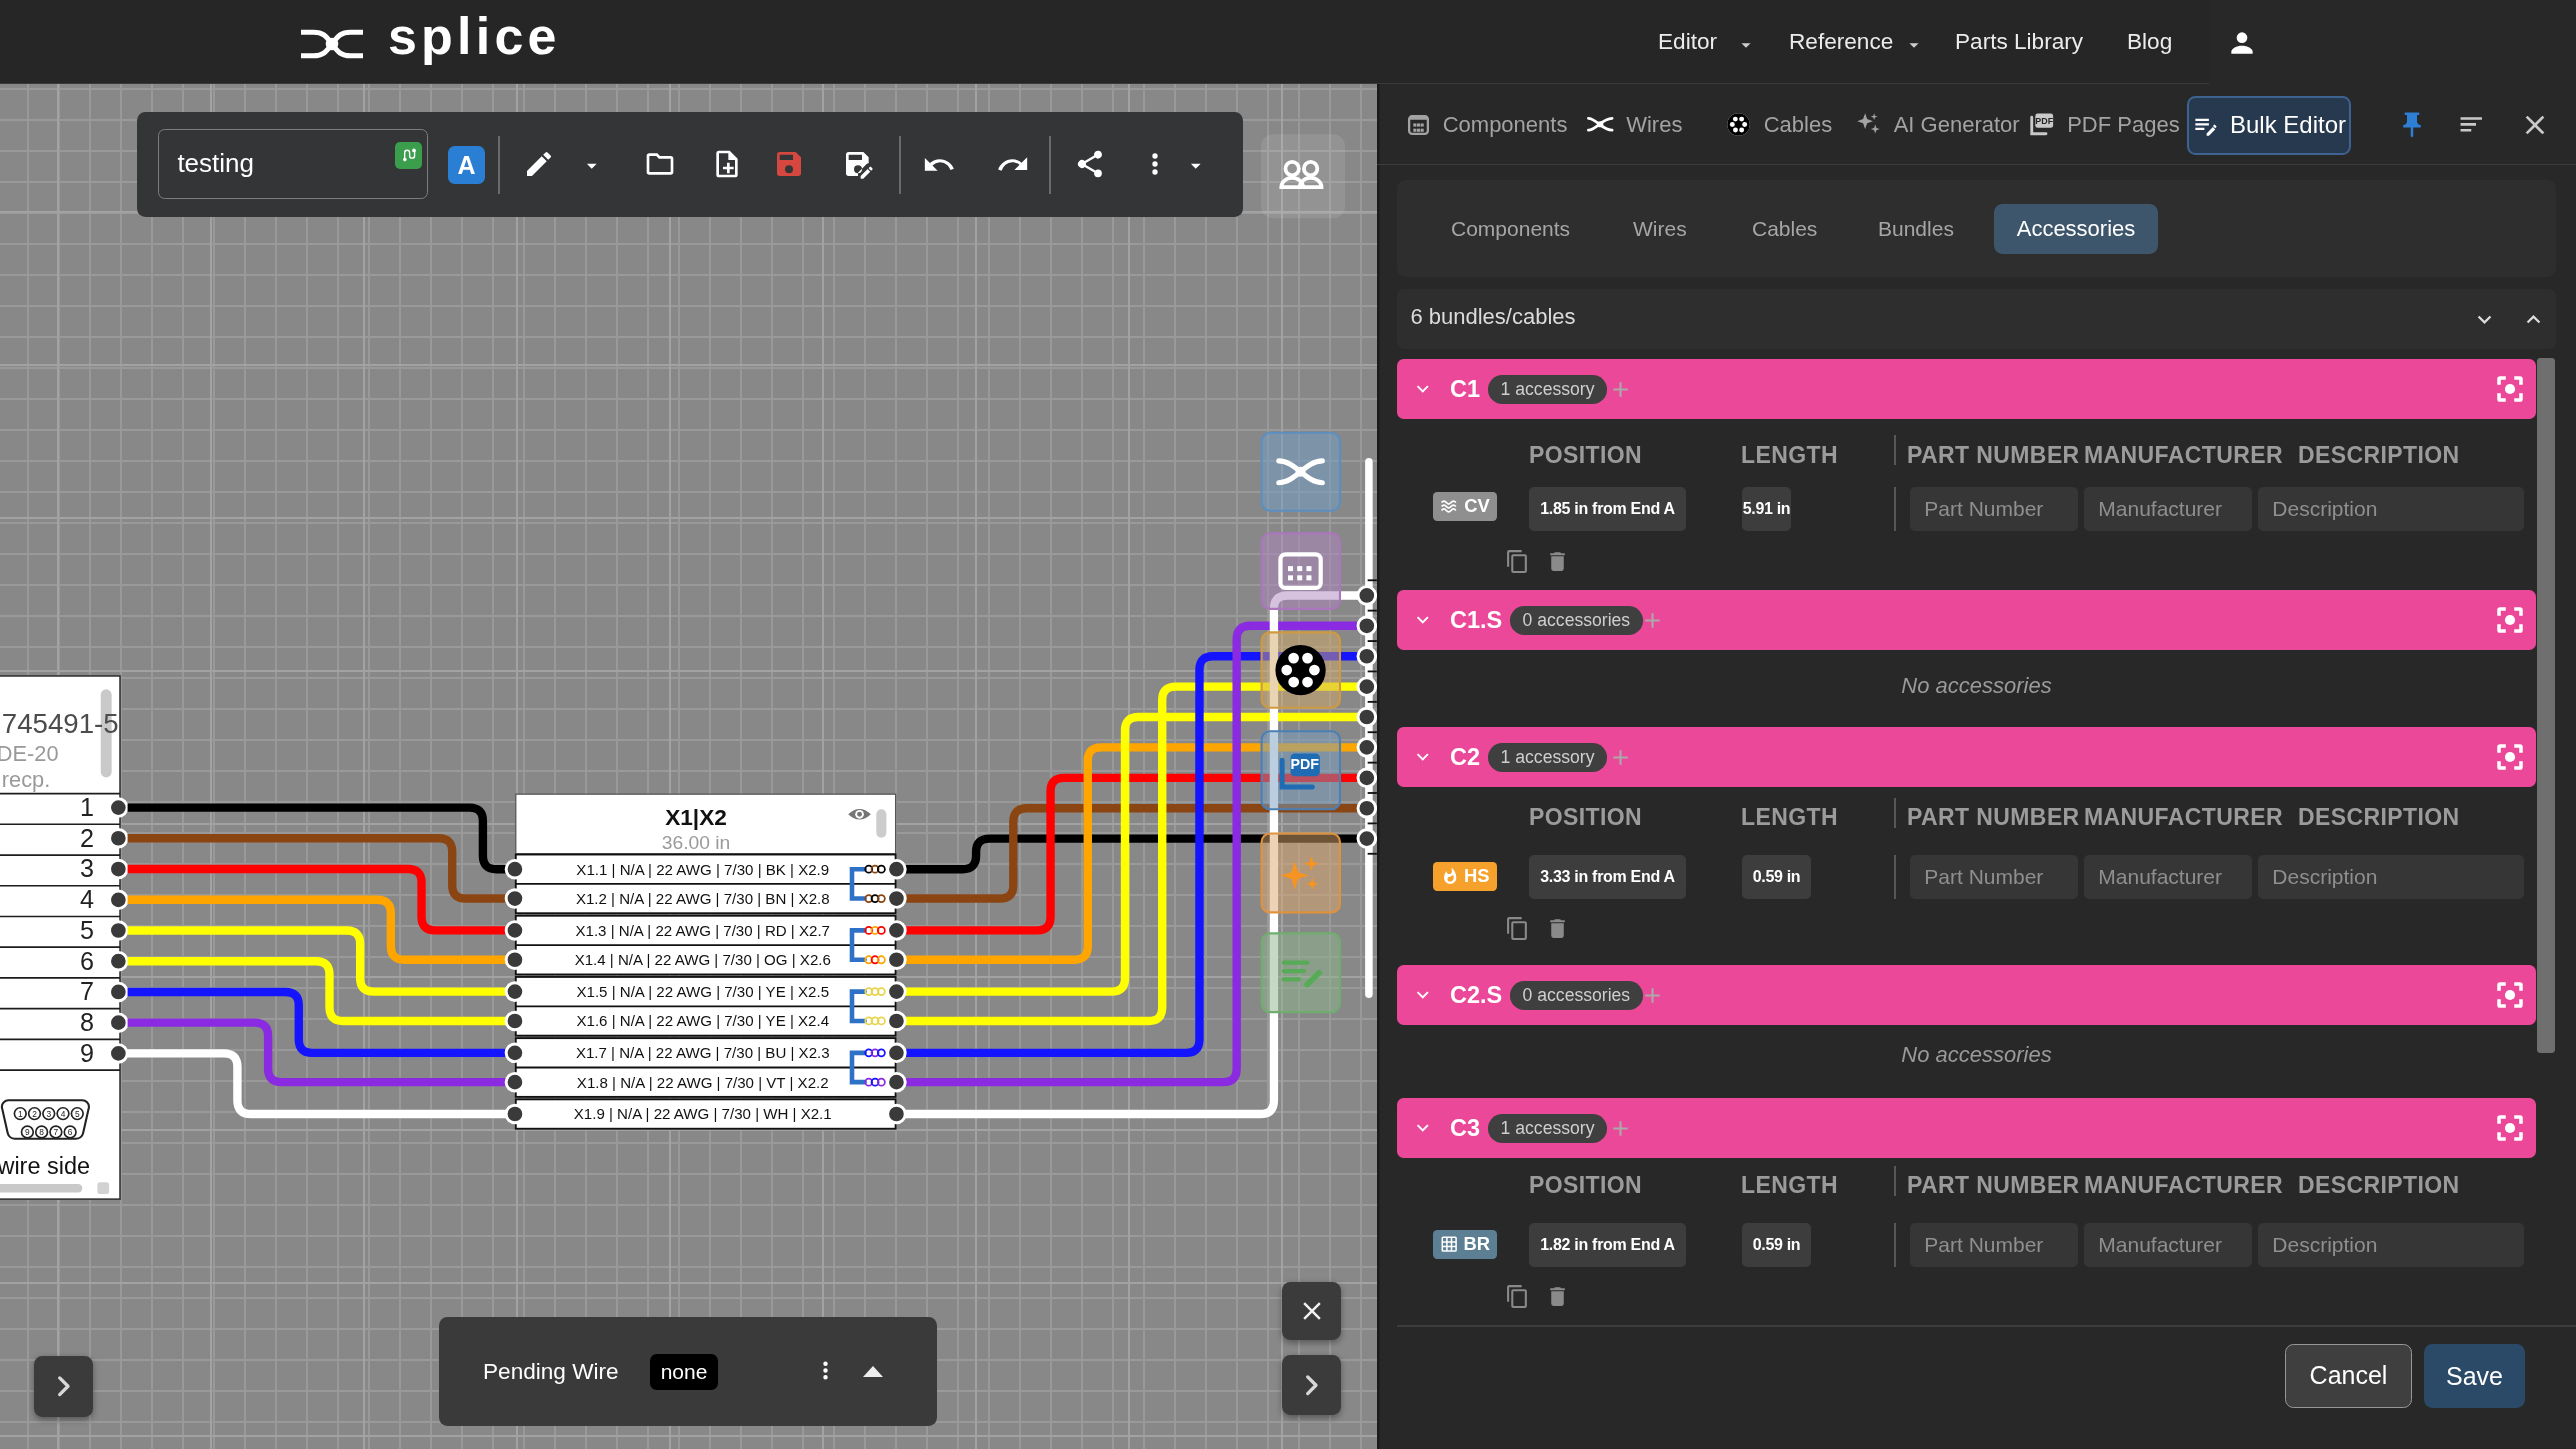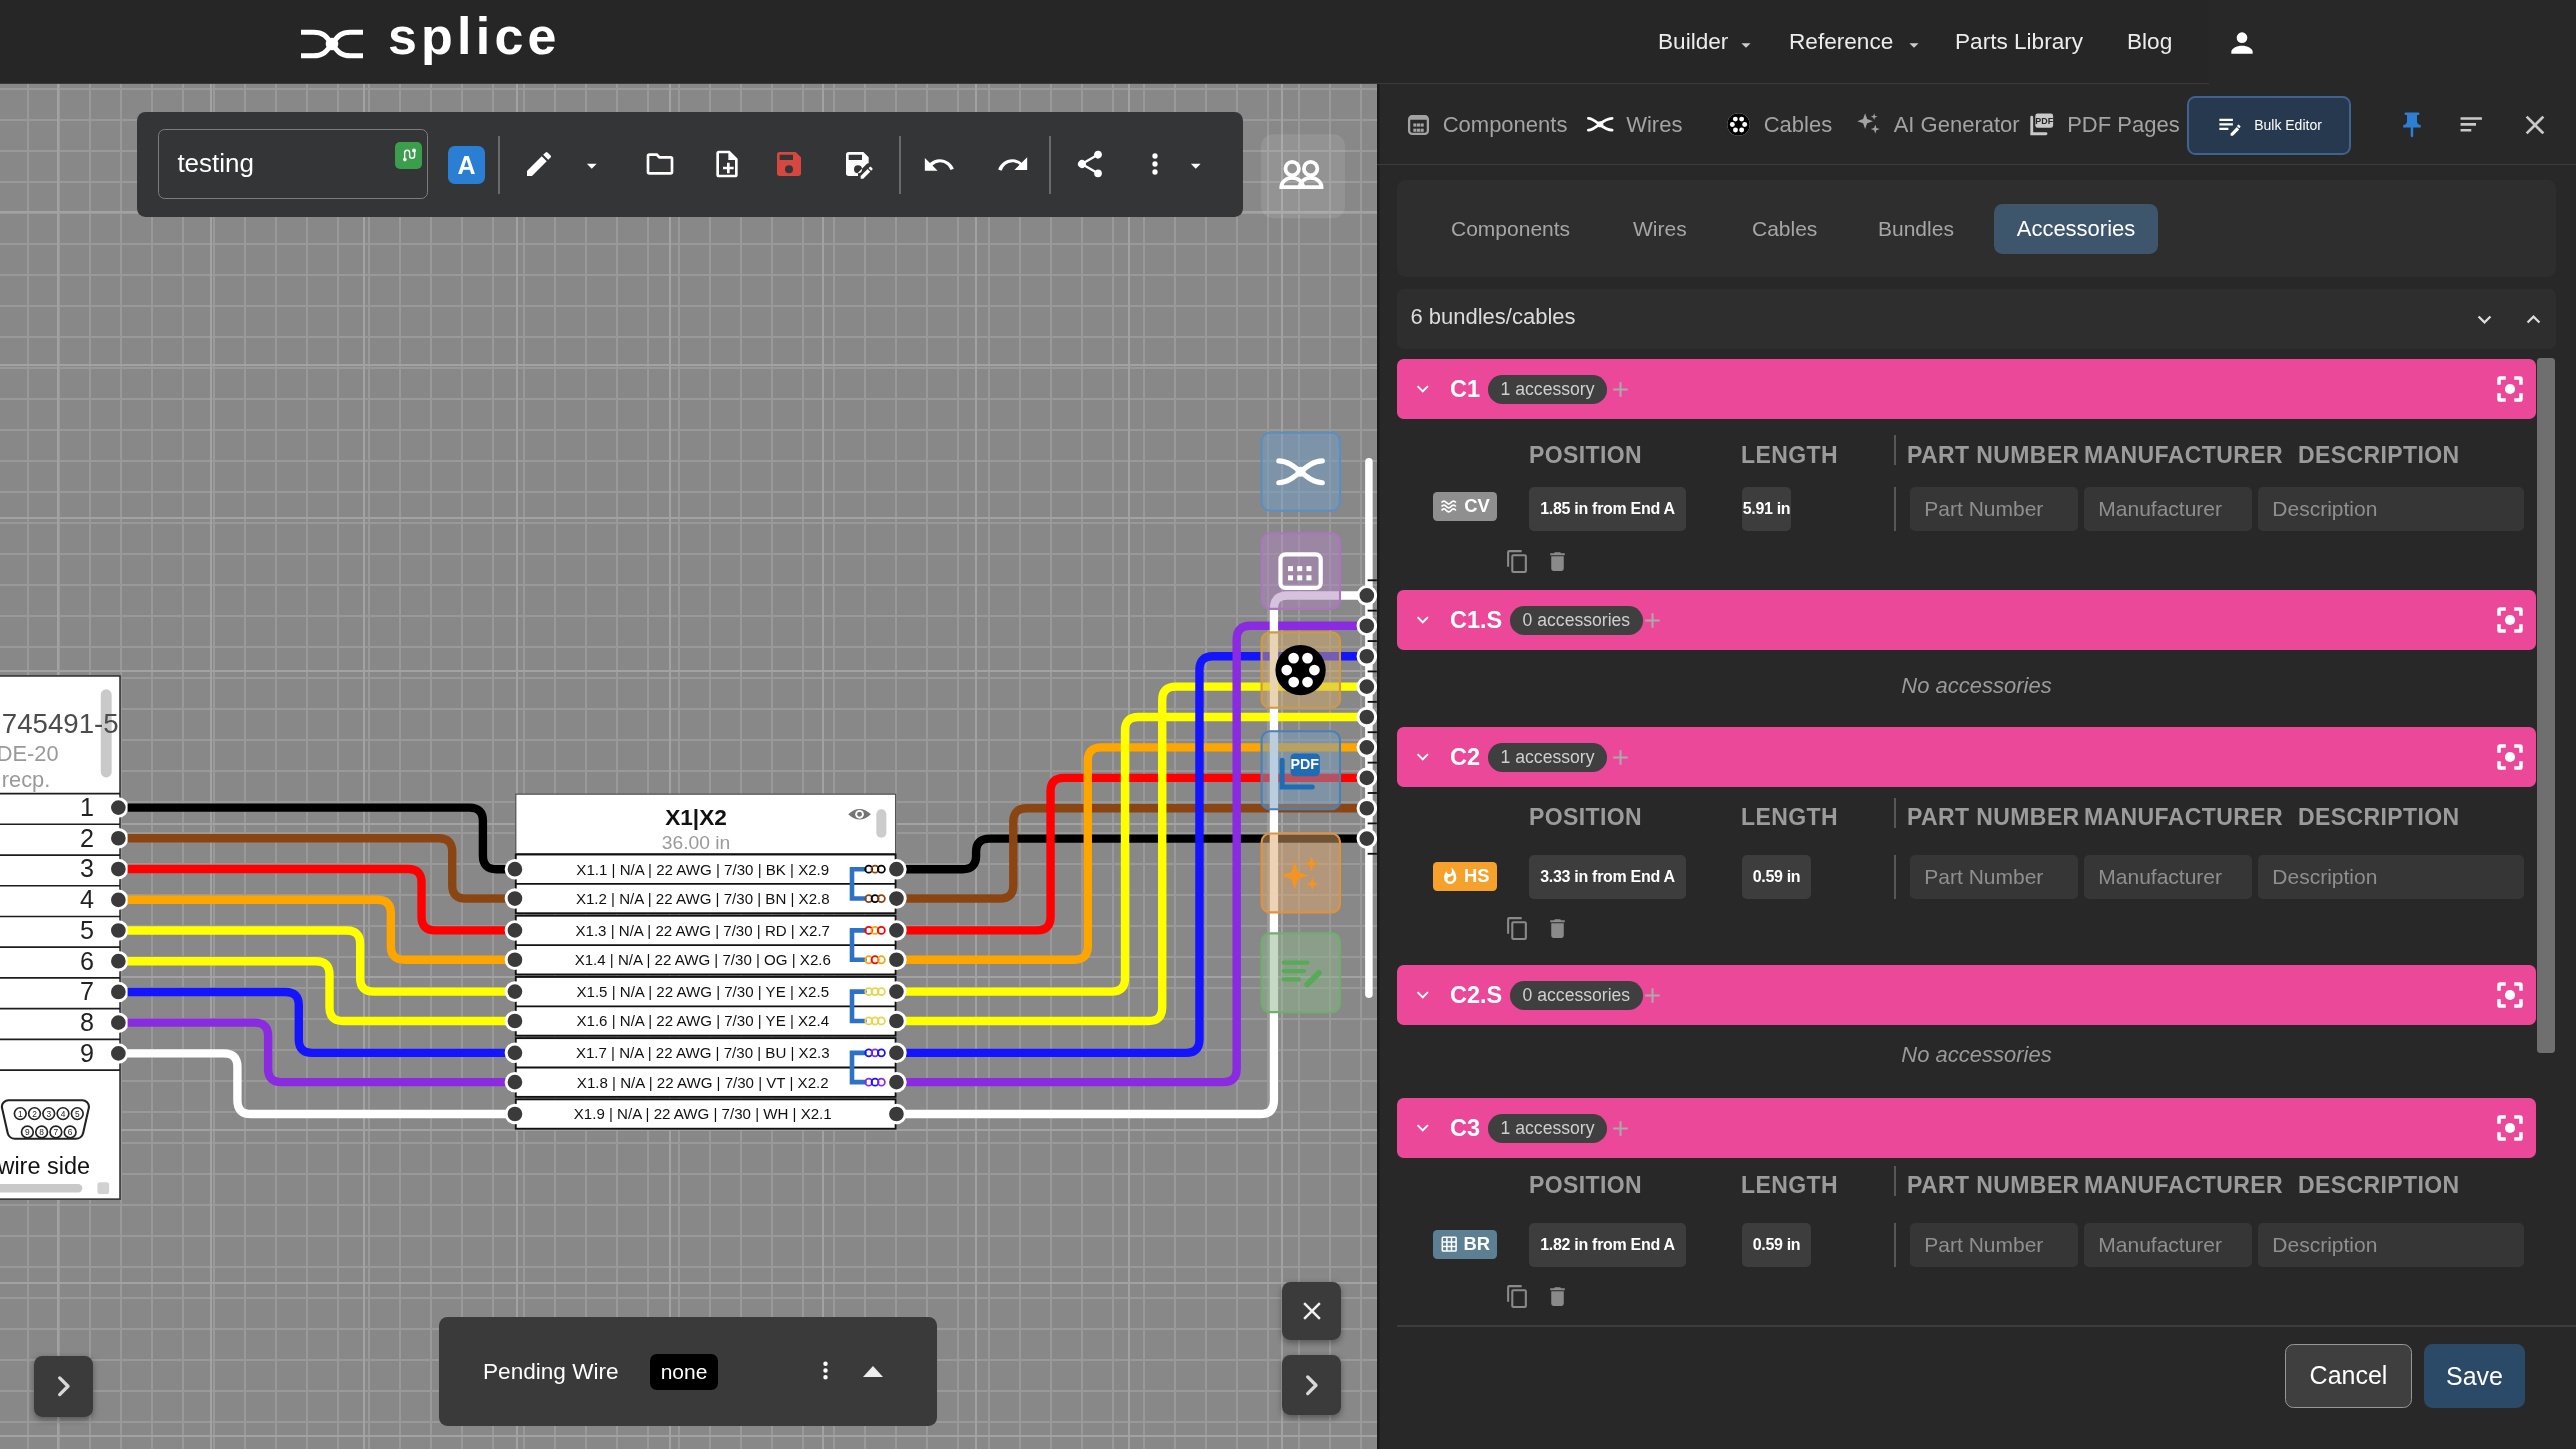--- a/index.html
+++ b/index.html
@@ -35,21 +35,21 @@
 #pending .chip{background:#000;border-radius:6.7px;font-size:21px;height:36px;line-height:36px;
   padding:0 11px;margin-left:31px}
 .sqbtn{position:absolute;background:#3b3b3b;border-radius:8.4px;box-shadow:0 2.5px 6.7px rgba(0,0,0,0.35);
   display:flex;align-items:center;justify-content:center}
 #panel{position:absolute;left:1377px;top:84px;width:1199px;height:1365px;background:#282828;overflow:hidden;box-shadow:inset 2.5px 0 0 #1b1b1b}
 #ptabs{position:absolute;left:0;top:0;width:1199px;height:81px;border-bottom:1.7px solid #3c3c3c}
 .ptab{position:absolute;top:0;height:81px;display:flex;align-items:center;gap:11.7px;
   color:#a3a3a3;font-size:22px}
 #bulkbtn{position:absolute;left:810px;top:11.7px;width:164px;height:59px;background:#27394f;
   border:2.1px solid #3e6391;border-radius:8.4px;display:flex;align-items:center;justify-content:center;
-  gap:11px;color:#fff;font-size:14px}
+  gap:11px;color:#fff;font-size:24px}
 #subtabs{position:absolute;left:20px;top:96px;width:1159px;height:97px;background:#2e2e2e;border-radius:8.4px}
 .stab{position:absolute;top:0;height:97px;line-height:97px;color:#a6a6a6;font-size:21px}
 #acc-chip{position:absolute;left:597px;top:24px;width:164px;height:50px;background:#3d566b;border-radius:8.4px;
   color:#fff;font-size:22px;text-align:center;line-height:50px}
 #bundlesbox{position:absolute;left:20px;top:205px;width:1159px;height:60px;background:#2e2e2e;border-radius:6.7px;
   color:#dcdcdc;font-size:22px}
 .sechead{position:absolute;left:20px;width:1139px;height:60px;background:#ec4899;border-radius:6.7px}
 .sechead .chev{position:absolute;left:14.3px;top:18.4px}
 .sechead .name{position:absolute;left:53px;top:0;height:60px;line-height:60px;color:#fff;font-size:23.5px;font-weight:bold}
 .sechead .pill{position:absolute;top:16px;height:28.5px;line-height:28.5px;border-radius:14.3px;background:#3f3f3f;
@@ -76,21 +76,21 @@
 <body>
 <div id="nav">
  <svg width="62" height="32" viewBox="0 0 74 38" style="position:absolute;left:301px;top:28px">
 <g stroke="#fff" stroke-width="6" fill="none">
 <path d="M0 5 H15 C27 5 30 10 37 19 C44 28 47 33 59 33 H74"></path>
 <path d="M0 33 H15 C27 33 30 28 37 19 C44 10 47 5 59 5 H74"></path>
 <circle cx="37" cy="19" r="7.5" fill="#fff" stroke="none"></circle>
       </g>
     </svg>
  <span style="position:absolute;left:388px;top:5.9px;color:#fff;font-size:52px;font-weight:bold;letter-spacing:4.2px">splice</span>
- <span class="link" style="left:1658px">Builder</span>
+ <span class="link" style="left:1658px">Editor</span>
  <span class="abs" style="left:1735px;top:34px"><svg width="22" height="22" viewBox="0 0 24 24" fill="#ccc">
         <path d="M7 10l5 5 5-5z"></path>
       </svg></span>
  <span class="link" style="left:1789px">Reference</span>
  <span class="abs" style="left:1903px;top:34px"><svg width="22" height="22" viewBox="0 0 24 24" fill="#ccc">
         <path d="M7 10l5 5 5-5z"></path>
       </svg></span>
  <span class="link" style="left:1955px">Parts Library</span>
  <span class="link" style="left:2127px">Blog</span>
  <span class="abs" style="left:2226px;top:27px"><svg width="32" height="32" viewBox="0 0 24 24" fill="#fff">

